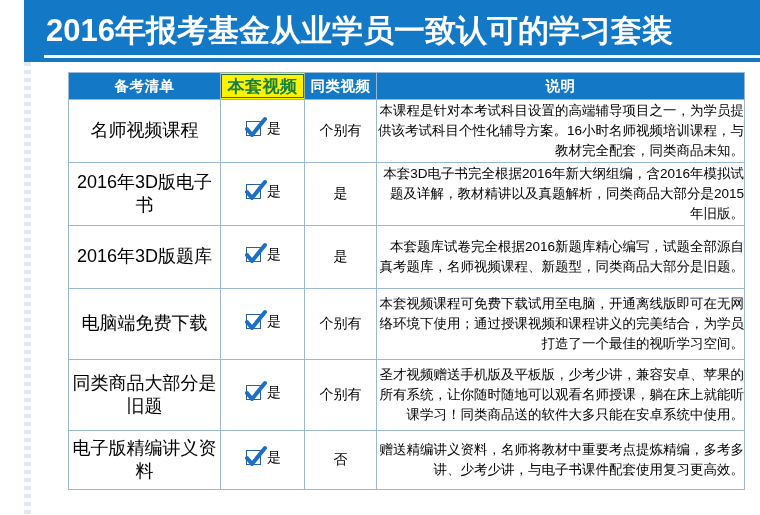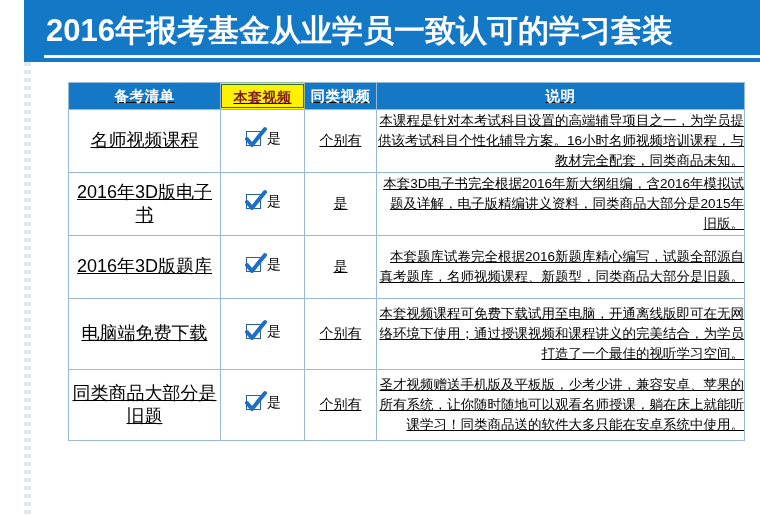--- a/index.html
+++ b/index.html
@@ -64,23 +64,22 @@
       #ffffff 8px
     );
   }
   .rail.left { left: 0; }
   .rail.right { right: 0; }
 
   
   .table-wrap {
     position: absolute;
     left: 44px;
-    top: 82px;
+    top: 72px;
     width: 676px;
-    text-decoration: underline;
   }
   table.kit {
     border-collapse: collapse;
     width: 676px;
     table-layout: fixed;
   }
   table.kit col.c0 { width: 152px; }
   table.kit col.c1 { width: 84px; }
   table.kit col.c2 { width: 72px; }
   table.kit col.c3 { width: 368px; }
@@ -100,23 +99,23 @@
     letter-spacing: 0.5px;
   }
   table.kit thead th.highlight {
     background: #fff200;
     color: #000000;
     border: 1px solid #9ab99a;
   }
   .hl-inner {
     display: block;
     background: #fff200;
-    color: #7f1d1d;
+    color: #15803d;
     font-weight: bold;
-    font-size: 14px;
+    font-size: 17px;
     line-height: 24px;
     border: 1px solid #2d6c2d;
     box-sizing: border-box;
     height: 24px;
   }
   td.name {
     text-align: center;
     font-size: 18px;
     color: #000000;
     padding: 4px 3px;
@@ -235,21 +234,21 @@
               <span class="chk">
                 <span class="box"></span>
                 <svg width="24" height="24" viewBox="0 0 24 24">
                   <path d="M3 13 L8 19 L21 3" stroke="#1b6fc4" stroke-width="4" fill="none" stroke-linecap="round" stroke-linejoin="round"></path>
                 </svg>
               </span>
               <span class="yes-txt">是</span>
             </span>
           </td>
           <td class="other">是</td>
-          <td class="desc">本套3D电子书完全根据2016年新大纲组编，含2016年模拟试题及详解，电子版精编讲义资料，同类商品大部分是2015年旧版。</td>
+          <td class="desc">本套3D电子书完全根据2016年新大纲组编，含2016年模拟试题及详解，教材精讲以及真题解析，同类商品大部分是2015年旧版。</td>
         </tr>
         <tr class="r2">
           <td class="name">2016年3D版题库</td>
           <td class="mine">
             <span class="check-yes">
               <span class="chk">
                 <span class="box"></span>
                 <svg width="24" height="24" viewBox="0 0 24 24">
                   <path d="M3 13 L8 19 L21 3" stroke="#1b6fc4" stroke-width="4" fill="none" stroke-linecap="round" stroke-linejoin="round"></path>
                 </svg>
@@ -284,18 +283,34 @@
                 <span class="box"></span>
                 <svg width="24" height="24" viewBox="0 0 24 24">
                   <path d="M3 13 L8 19 L21 3" stroke="#1b6fc4" stroke-width="4" fill="none" stroke-linecap="round" stroke-linejoin="round"></path>
                 </svg>
               </span>
               <span class="yes-txt">是</span>
             </span>
           </td>
           <td class="other">个别有</td>
           <td class="desc">圣才视频赠送手机版及平板版，少考少讲，兼容安卓、苹果的所有系统，让你随时随地可以观看名师授课，躺在床上就能听课学习！同类商品送的软件大多只能在安卓系统中使用。</td>
+        </tr>
+        <tr class="r5">
+          <td class="name">电子版精编讲义资料</td>
+          <td class="mine">
+            <span class="check-yes">
+              <span class="chk">
+                <span class="box"></span>
+                <svg width="24" height="24" viewBox="0 0 24 24">
+                  <path d="M3 13 L8 19 L21 3" stroke="#1b6fc4" stroke-width="4" fill="none" stroke-linecap="round" stroke-linejoin="round"></path>
+                </svg>
+              </span>
+              <span class="yes-txt">是</span>
+            </span>
+          </td>
+          <td class="other">否</td>
+          <td class="desc">赠送精编讲义资料，名师将教材中重要考点提炼精编，多考多讲、少考少讲，与电子书课件配套使用复习更高效。</td>
         </tr>
       </tbody>
     </table>
   </div>
 
 </div>
 
 </body></html>

